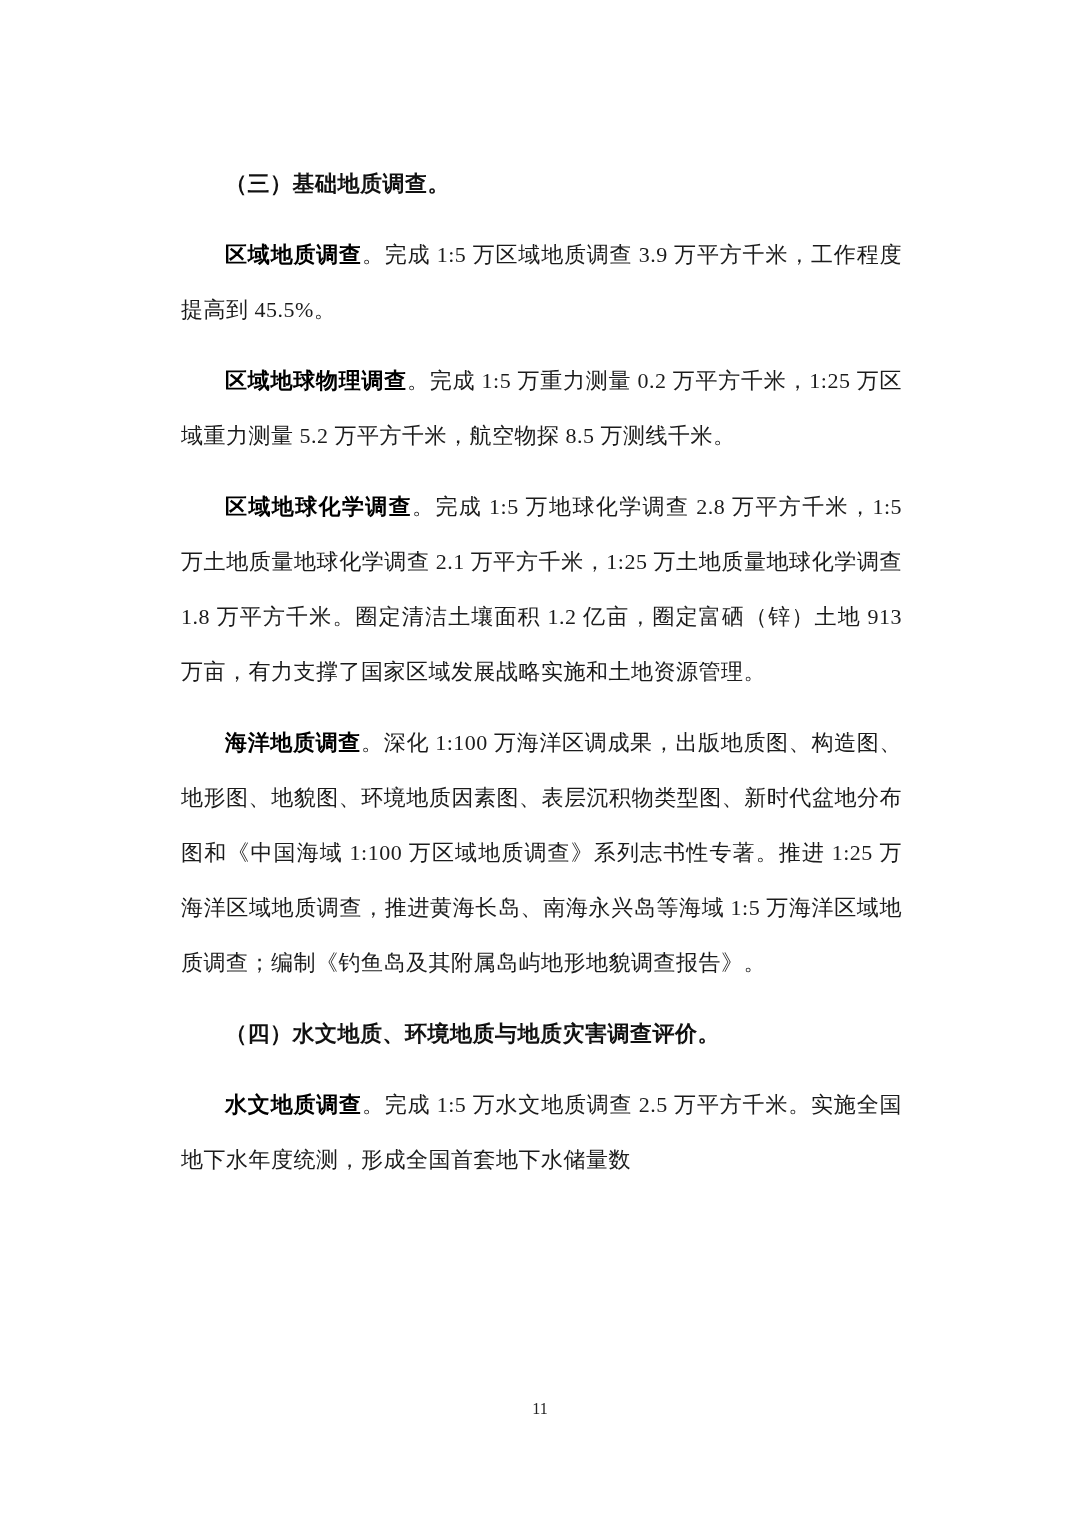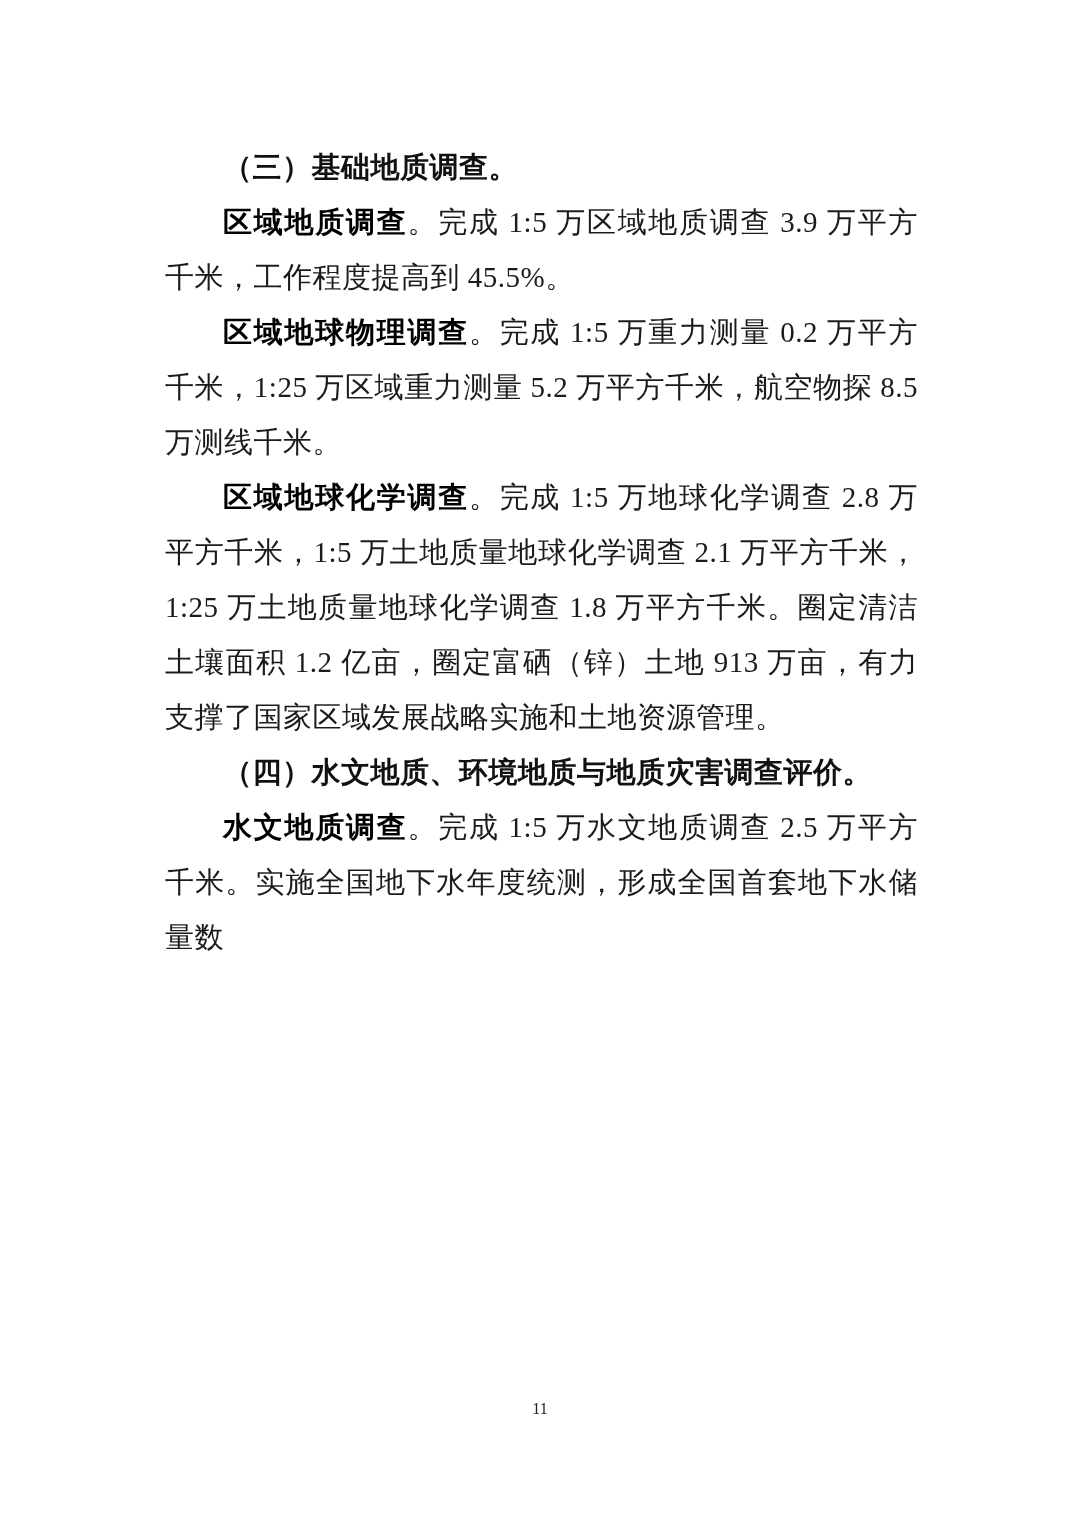--- a/index.html
+++ b/index.html
@@ -14,23 +14,23 @@
     background: #ffffff;
     overflow: hidden;
   }
   .content {
     position: absolute;
     left: 165px;
     top: 140px;
     width: 753px;
   }
   .blk {
-    margin: 0;
+    margin: 16px;
     font-family: "Liberation Serif", "DejaVu Serif", serif;
-    font-size: 29px;
+    font-size: 22px;
     line-height: 55px;
     color: #1b1b1b;
     text-align: justify;
     text-indent: 2em;
     letter-spacing: 0.5px;
   }
   .heading {
     font-weight: 700;
     font-family: "Liberation Sans", "DejaVu Sans", sans-serif;
     color: #111111;
@@ -60,20 +60,21 @@
 
     <p class="blk heading">（三）基础地质调查。</p>
 
     <p class="blk"><span class="lead">区域地质调查</span><span>。完成 1:5 万区域地质调查 3.9 万平方千米，工作程度提高到 45.5%。</span></p>
 
     <p class="blk"><span class="lead">区域地球物理调查</span><span>。完成 1:5 万重力测量 0.2 万平方千米，1:25 万区域重力测量 5.2 万平方千米，航空物探 8.5 万测线千米。</span></p>
 
     <p class="blk"><span class="lead">区域地球化学调查</span><span>。完成 1:5 万地球化学调查 2.8 万平方千米，1:5 万土地质量地球化学调查 2.1 万平方千米，1:25 万土地质量地球化学调查 1.8 万平方千米。圈定清洁土壤面积 1.2 亿亩，圈定富硒（锌）土地 913 万亩，有力支撑了国家区域发展战略实施和土地资源管理。</span></p>
 
 
+    <p class="blk"><span class="lead">海洋地质调查</span><span>。深化 1:100 万海洋区调成果，出版地质图、构造图、地形图、地貌图、环境地质因素图、表层沉积物类型图、新时代盆地分布图和《中国海域 1:100 万区域地质调查》系列志书性专著。推进 1:25 万海洋区域地质调查，推进黄海长岛、南海永兴岛等海域 1:5 万海洋区域地质调查；编制《钓鱼岛及其附属岛屿地形地貌调查报告》。</span></p>
 
     <p class="blk heading">（四）水文地质、环境地质与地质灾害调查评价。</p>
 
     <p class="blk"><span class="lead">水文地质调查</span><span>。完成 1:5 万水文地质调查 2.5 万平方千米。实施全国地下水年度统测，形成全国首套地下水储量数</span></p>
 
   </div>
 
   <div class="page-number">11</div>
 </div>
 

